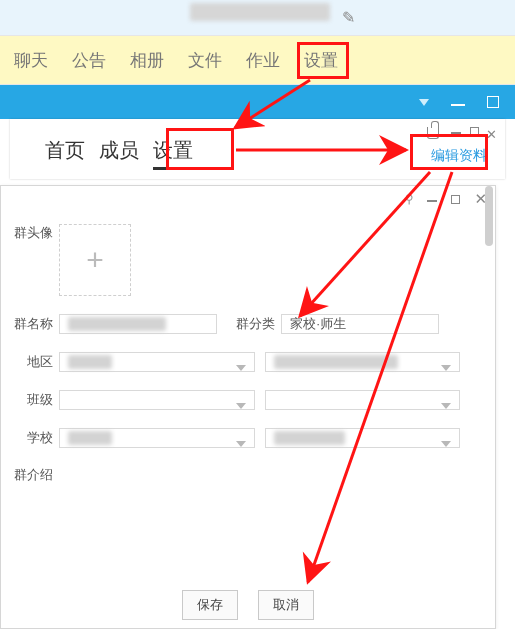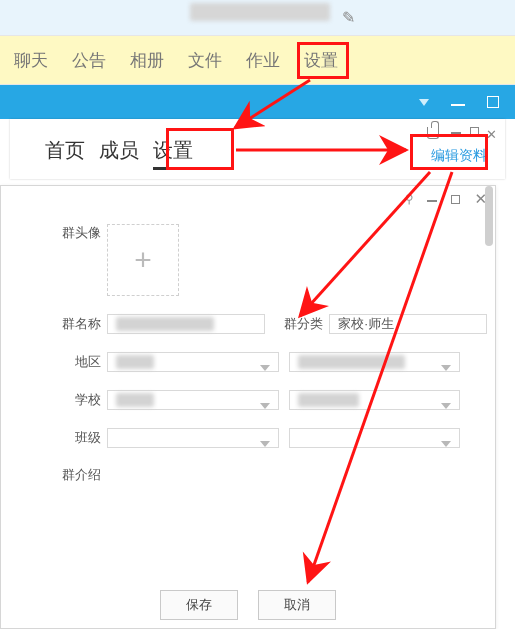--- a/index.html
+++ b/index.html
@@ -31,39 +31,39 @@
   .mini-max { position: absolute; top: 8px; right: 26px; width: 9px; height: 9px; border: 1.2px solid #888; }
   .mini-close { position: absolute; top: 8px; right: 8px; font-size: 13px; color: #888; }
 
   
   .formwin { position: absolute; top: 185px; left: 0; width: 496px; bottom: 0; background: #fff; border: 1px solid #d6d6d6; box-shadow: 0 1px 4px rgba(0,0,0,0.08); }
   .formwin-ctrls { position: absolute; top: 6px; right: 8px; display: flex; gap: 14px; align-items: center; }
   .formwin-ctrls .fmin { width: 10px; height: 1.5px; background: #888; margin-top:4px;}
   .formwin-ctrls .fmax { width: 9px; height: 9px; border: 1.2px solid #888; }
   .formwin-ctrls .fclose { font-size: 15px; color: #888; line-height: 10px; }
 
-  .formbody { position: absolute; top: 30px; left: 0; right: 0; bottom: 0; padding-left: 48px; }
+  .formbody { position: absolute; top: 30px; left: 0; right: 0; bottom: 0; }
   .scrollbar { position: absolute; top: 0; right: 2px; width: 8px; height: 60px; background: #cfcfcf; border-radius: 4px; }
 
   .row { display: flex; align-items: center; margin-bottom: 18px; }
   .lbl { width: 58px; text-align: right; color: #555; font-size: 13px; padding-right: 6px; }
   .avatar-add { width: 72px; height: 72px; border: 1px dashed #cfcfcf; display: flex; align-items: center; justify-content: center; font-size: 30px; color: #bbb; font-weight: 200; }
 
   .txtin, .sel { height: 20px; border: 1px solid #d9d9d9; background: #fff; padding: 0 8px; font-size: 13px; color: #555; display: flex; align-items: center; position: relative; }
   .sel::after { content: ""; position: absolute; right: 8px; top: 12px; width: 0; height: 0; border-left: 5px solid transparent; border-right: 5px solid transparent; border-top: 6px solid #b8b8b8; }
   .blurval { width: 70%; height: 14px; background: #d3d3d3; filter: blur(2px); border-radius: 2px; }
   .blurval.short { width: 40%; }
   .blurval.tiny { width: 25%; }
 
   .formrow-b { margin-top: 12px; }
   .col-gap { display: flex; gap: 10px; flex: 1; margin-right: 35px; }
   .col-gap > * { flex: 1; }
 
   .formfoot { position: absolute; left: 0; right: 0; bottom: 8px; display: flex; justify-content: center; gap: 20px; }
-  .btn { width: 78px; height: 30px; border: 1px solid #c9c9c9; background: #fafafa; display: flex; align-items: center; justify-content: center; font-size: 13px; color: #444; }
+  .btn { width: 56px; height: 30px; border: 1px solid #c9c9c9; background: #fafafa; display: flex; align-items: center; justify-content: center; font-size: 13px; color: #444; }
 
   
   .redbox { position: absolute; border: 3px solid #ff1414; pointer-events: none; }
   .rb-settings1 { top: 42px; left: 297px; width: 52px; height: 37px; }
   .rb-settings2 { top: 128px; left: 166px; width: 68px; height: 42px; }
   .rb-edit { top: 134px; left: 410px; width: 78px; height: 36px; }
 
   
   svg.overlay { position: absolute; top: 0; left: 0; width: 515px; height: 629px; pointer-events: none; }
 </style>
@@ -133,36 +133,36 @@
         <div class="sel">
             <div class="blurval tiny"></div>
           </div>
         <div class="sel">
             <div class="blurval"></div>
           </div>
       </div>
     </div>
 
     <div class="row formrow-b">
+      <div class="lbl">班级</div>
+      <div class="col-gap">
+        <div class="sel"></div>
+        <div class="sel"></div>
+      </div>
+    </div>
+
+    <div class="row formrow-b">
       <div class="lbl">学校</div>
       <div class="col-gap">
         <div class="sel">
             <div class="blurval tiny"></div>
           </div>
         <div class="sel">
             <div class="blurval short"></div>
           </div>
-      </div>
-    </div>
-
-    <div class="row formrow-b">
-      <div class="lbl">班级</div>
-      <div class="col-gap">
-        <div class="sel"></div>
-        <div class="sel"></div>
       </div>
     </div>
 
     <div class="row formrow-b" style="align-items:flex-start;">
       <div class="lbl">群介绍</div>
     </div>
 
     <div class="formfoot">
       <div class="btn">保存</div>
       <div class="btn">取消</div>

